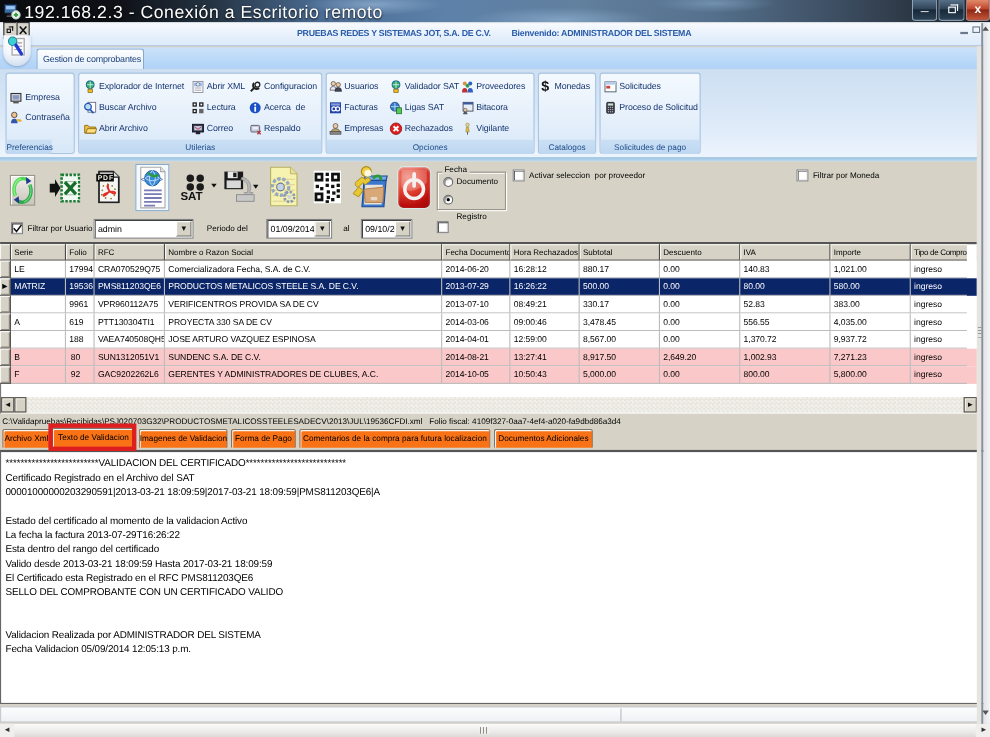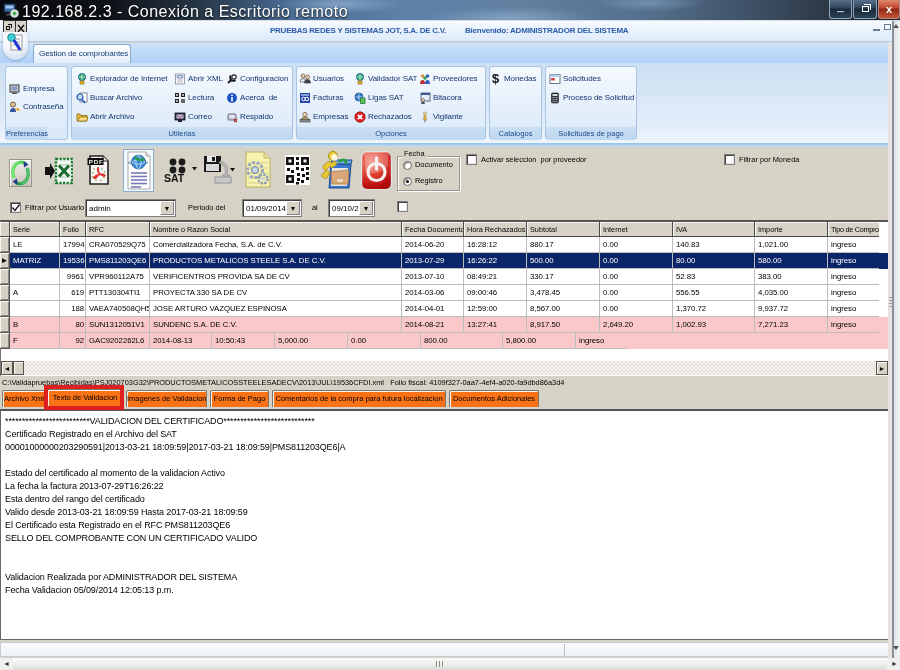--- a/index.html
+++ b/index.html
@@ -399,21 +399,21 @@
   <circle cx="14.5" cy="20" r="8.5" fill="none" stroke="#f6efef" stroke-width="3.2"></circle>
   <line x1="14.5" y1="6" x2="14.5" y2="17" stroke="#f6efef" stroke-width="3.4" stroke-linecap="round"></line>
 </svg>
 
 <div class="abs" style="left:397px;top:156px;width:63px;height:35px;border:1px solid #9a968c;box-shadow:inset 1px 1px 0 #fff, 1px 1px 0 #fff;"></div>
 <div class="lbl" style="left:402px;top:149px;background:#d6d2c6;padding:0 2px;">Fecha</div>
 <div class="abs" style="left:403px;top:161px;width:9px;height:9px;border-radius:50%;background:#fff;border:1px solid #696969;box-shadow:inset 1px 1px 1px #888;"></div>
 <div class="lbl" style="left:415px;top:160px;">Documento</div>
 <div class="abs" style="left:403px;top:177px;width:9px;height:9px;border-radius:50%;background:#fff;border:1px solid #696969;box-shadow:inset 1px 1px 1px #888;"></div>
 <div class="abs" style="left:406px;top:180px;width:3px;height:3px;border-radius:50%;background:#000;"></div>
-<div class="lbl" style="left:415px;top:176px;">Registro</div>
+<div class="lbl" style="left:415px;top:192px;">Registro</div>
 
 <div class="chk" style="left:466px;top:154px;"></div>
 <div class="lbl" style="left:481px;top:155px;">Activar seleccion&nbsp; por proveedor</div>
 <div class="chk" style="left:724px;top:154px;"></div>
 <div class="lbl" style="left:739px;top:155px;">Filtrar por Moneda</div>
 
 <div class="chk" style="left:10px;top:202px;"></div>
 <svg class="abs" style="left:11px;top:203px" width="10" height="10" viewBox="0 0 10 10">
     <path d="M1.5 4.5 L4 7.5 L8.5 1.5" stroke="#111" stroke-width="1.3" fill="none"></path>
   </svg>
@@ -433,35 +433,35 @@
     <div class="btn">▼</div>
   </div>
 <div class="chk" style="left:397px;top:201px;"></div>
 <div class="lbl" style="left:411px;top:203px;margin-top:23px;">Filtrar por Folio</div>
 
 <div class="abs" id="grid" style="left:0;top:220px;width:888px;height:156px;background:#fff;border-top:2px solid #555;border-left:1px solid #777;"></div>
 <style>
   .grow { position:absolute; left:0; width:888px; height:16px; display:flex; font-size:7.8px; letter-spacing:-0.05px; }
   .grow > span { display:block; height:16px; line-height:15px; padding-left:3px; border-right:1px solid #bcbcbc; border-bottom:1px solid #bcbcbc; overflow:hidden; white-space:nowrap; }
   .grow .ind { width:10px; padding:0; background:#d6d2c6; border-right:1px solid #555; border-bottom:1px solid #555; box-shadow:inset 1px 1px 0 #f8f6f2, inset -1px -1px 0 #8a867c; font-size:8px; text-align:center; color:#000; }
-  .c1{width:50px;} .c2{width:26px;text-align:right;padding-right:1px;} .c3{width:64px;} .c4{width:252px;} .c5{width:62px;} .c6{width:63px;} .c7{width:73px;} .c8{width:73px;} .c9{width:82px;} .c10{width:73px;} .c11{width:51px;border-right:none!important;}
+  .c1{width:50px;} .c2{width:26px;text-align:right;padding-right:12px;} .c3{width:64px;} .c4{width:252px;} .c5{width:62px;} .c6{width:63px;} .c7{width:73px;} .c8{width:73px;} .c9{width:82px;} .c10{width:73px;} .c11{width:51px;border-right:none!important;}
   .ghead { position:absolute; left:0; top:222px; width:888px; height:15px; display:flex; font-size:7.3px; color:#000; }
   .ghead > span { display:block; height:15px; line-height:15px; padding-left:3px; background:#d6d2c6; border-right:1px solid #4a4a4a; border-bottom:1px solid #4a4a4a; box-shadow:inset 1px 1px 0 #f8f6f2; white-space:nowrap; overflow:hidden; }
   .ghead .ind { width:10px; padding:0; }
 </style>
 <div class="ghead">
     <span class="ind"></span>
     <span class="c1">Serie</span>
     <span class="c2" style="text-align:left;padding-left:3px;">Folio</span>
     <span class="c3">RFC</span>
     <span class="c4">Nombre o Razon Social</span>
     <span class="c5">Fecha Documento</span>
     <span class="c6">Hora Rechazados</span>
     <span class="c7">Subtotal</span>
-    <span class="c8">Internet</span>
+    <span class="c8">Descuento</span>
     <span class="c9">IVA</span>
     <span class="c10">Importe</span>
     <span class="c11" style="letter-spacing:-0.3px;">Tipo de Compro</span>
   </div>
 <div class="grow" style="top:237px;background:#fff;">
     <span class="ind"></span>
     <span class="c1">LE</span>
     <span class="c2">17994</span>
     <span class="c3">CRA070529Q75</span>
     <span class="c4">Comercializadora Fecha, S.A. de C.V.</span>
@@ -541,21 +541,22 @@
     <span class="c8">2,649.20</span>
     <span class="c9">1,002.93</span>
     <span class="c10">7,271.23</span>
     <span class="c11">ingreso</span>
   </div>
 <div class="grow" style="top:333px;background:#fbc8c9;">
     <span class="ind"></span>
     <span class="c1">F</span>
     <span class="c2">92</span>
     <span class="c3">GAC9202262L6</span>
-    <span class="c5">2014-08-13</span>
+    <span class="c4">GERENTES Y ADMINISTRADORES DE CLUBES, A.C.</span>
+    <span class="c5">2014-10-05</span>
     <span class="c6">10:50:43</span>
     <span class="c7">5,000.00</span>
     <span class="c8">0.00</span>
     <span class="c9">800.00</span>
     <span class="c10">5,800.00</span>
     <span class="c11">ingreso</span>
   </div>
 
 <div class="abs" style="left:1px;top:361px;width:887px;height:14px;background:repeating-conic-gradient(#f2f1ec 0 25%, #e6e4dd 0 50%) 0 0/4px 4px;">
   <div class="abs" style="left:0;top:0;width:12px;height:14px;background:#d6d2c6;border:1px solid #55524a;box-shadow:inset 1px 1px 0 #f8f6f2;font-size:7px;color:#111;text-align:center;line-height:14px;">◄</div>

